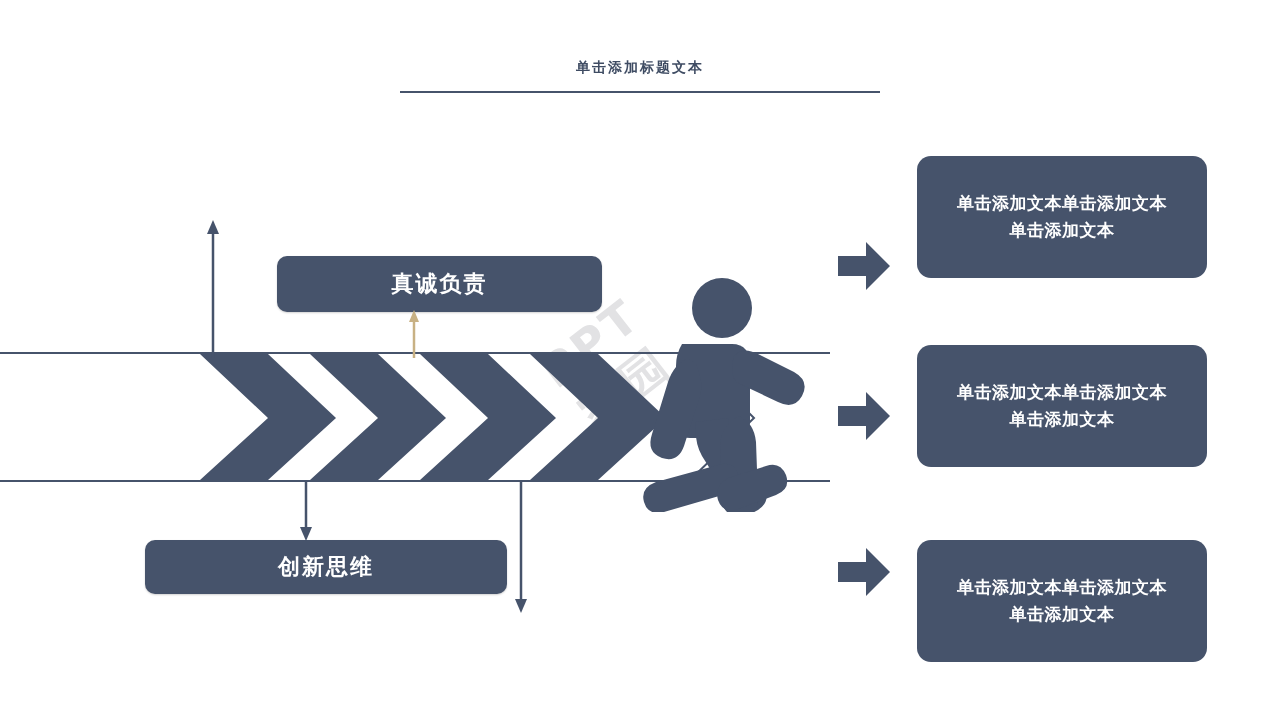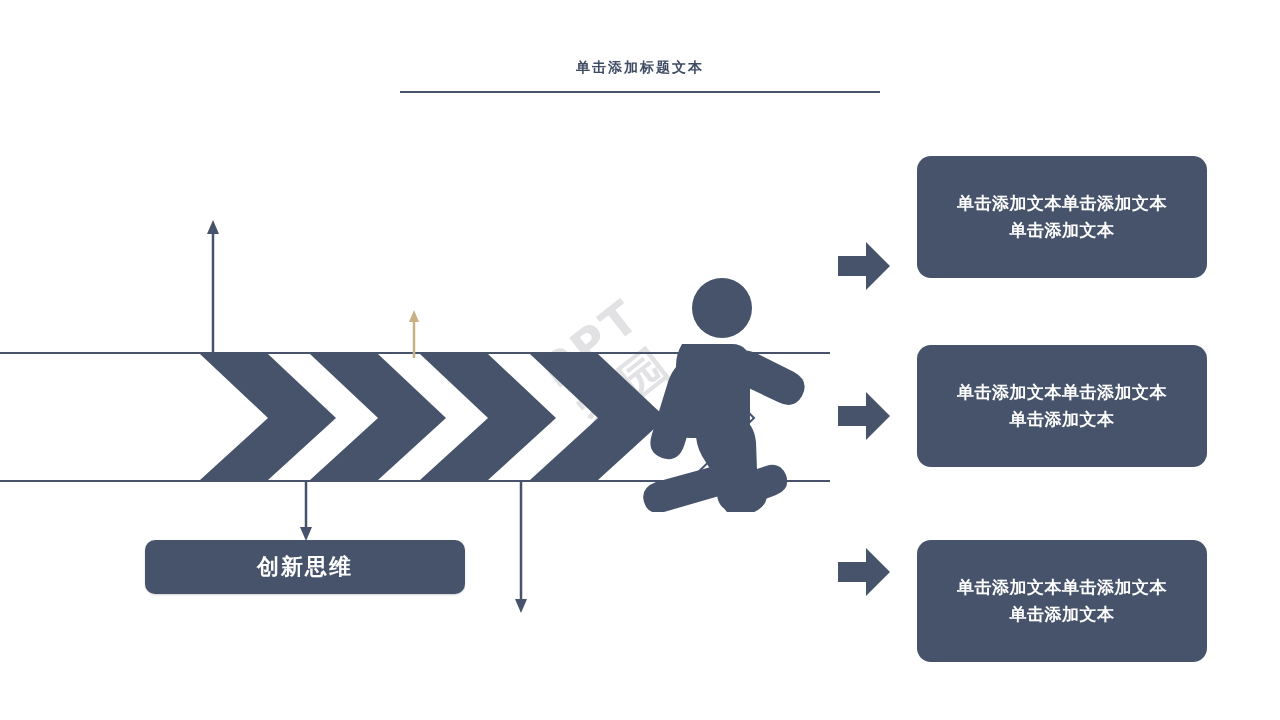--- a/index.html
+++ b/index.html
@@ -181,26 +181,29 @@
       <path d="M46 210 q-16 6 -12 20 q4 14 20 10 l62 -18 q16 -5 12 -20 q-4 -14 -20 -9 z"></path>
       <path d="M118 206 q-14 8 -10 22 q5 14 20 9 l38 -14 q15 -6 10 -20 q-6 -14 -20 -9 z"></path>
     </g>
   </svg>
 
   <svg class="connector" style="left:202px; top:218px;" width="22" height="140" viewBox="0 0 22 140">
     <line x1="11" y1="140" x2="11" y2="12" stroke="#46536b" stroke-width="2.5"></line>
     <polygon points="11,2 5,16 17,16" fill="#46536b"></polygon>
   </svg>
 
+  <div class="label-box" style="left:277px; top:256px; width:325px; height:56px;">
+    <span>真诚负责</span>
+  </div>
   <svg class="connector" style="left:404px; top:308px;" width="20" height="50" viewBox="0 0 20 50">
     <line x1="10" y1="50" x2="10" y2="11" stroke="#c8b184" stroke-width="2.5"></line>
     <polygon points="10,2 5,14 15,14" fill="#c8b184"></polygon>
   </svg>
 
-  <div class="label-box" style="left:145px; top:540px; width:320px; height:54px;align-items:center;">
+  <div class="label-box" style="left:145px; top:540px; width:362px; height:54px;align-items:center;">
     <span>创新思维</span>
   </div>
   <svg class="connector" style="left:296px; top:481px;" width="20" height="62" viewBox="0 0 20 62">
     <line x1="10" y1="0" x2="10" y2="50" stroke="#46536b" stroke-width="2.5"></line>
     <polygon points="10,60 4,46 16,46" fill="#46536b"></polygon>
   </svg>
 
   <svg class="connector" style="left:511px; top:481px;" width="20" height="134" viewBox="0 0 20 134">
     <line x1="10" y1="0" x2="10" y2="122" stroke="#46536b" stroke-width="2.5"></line>
     <polygon points="10,132 4,118 16,118" fill="#46536b"></polygon>

